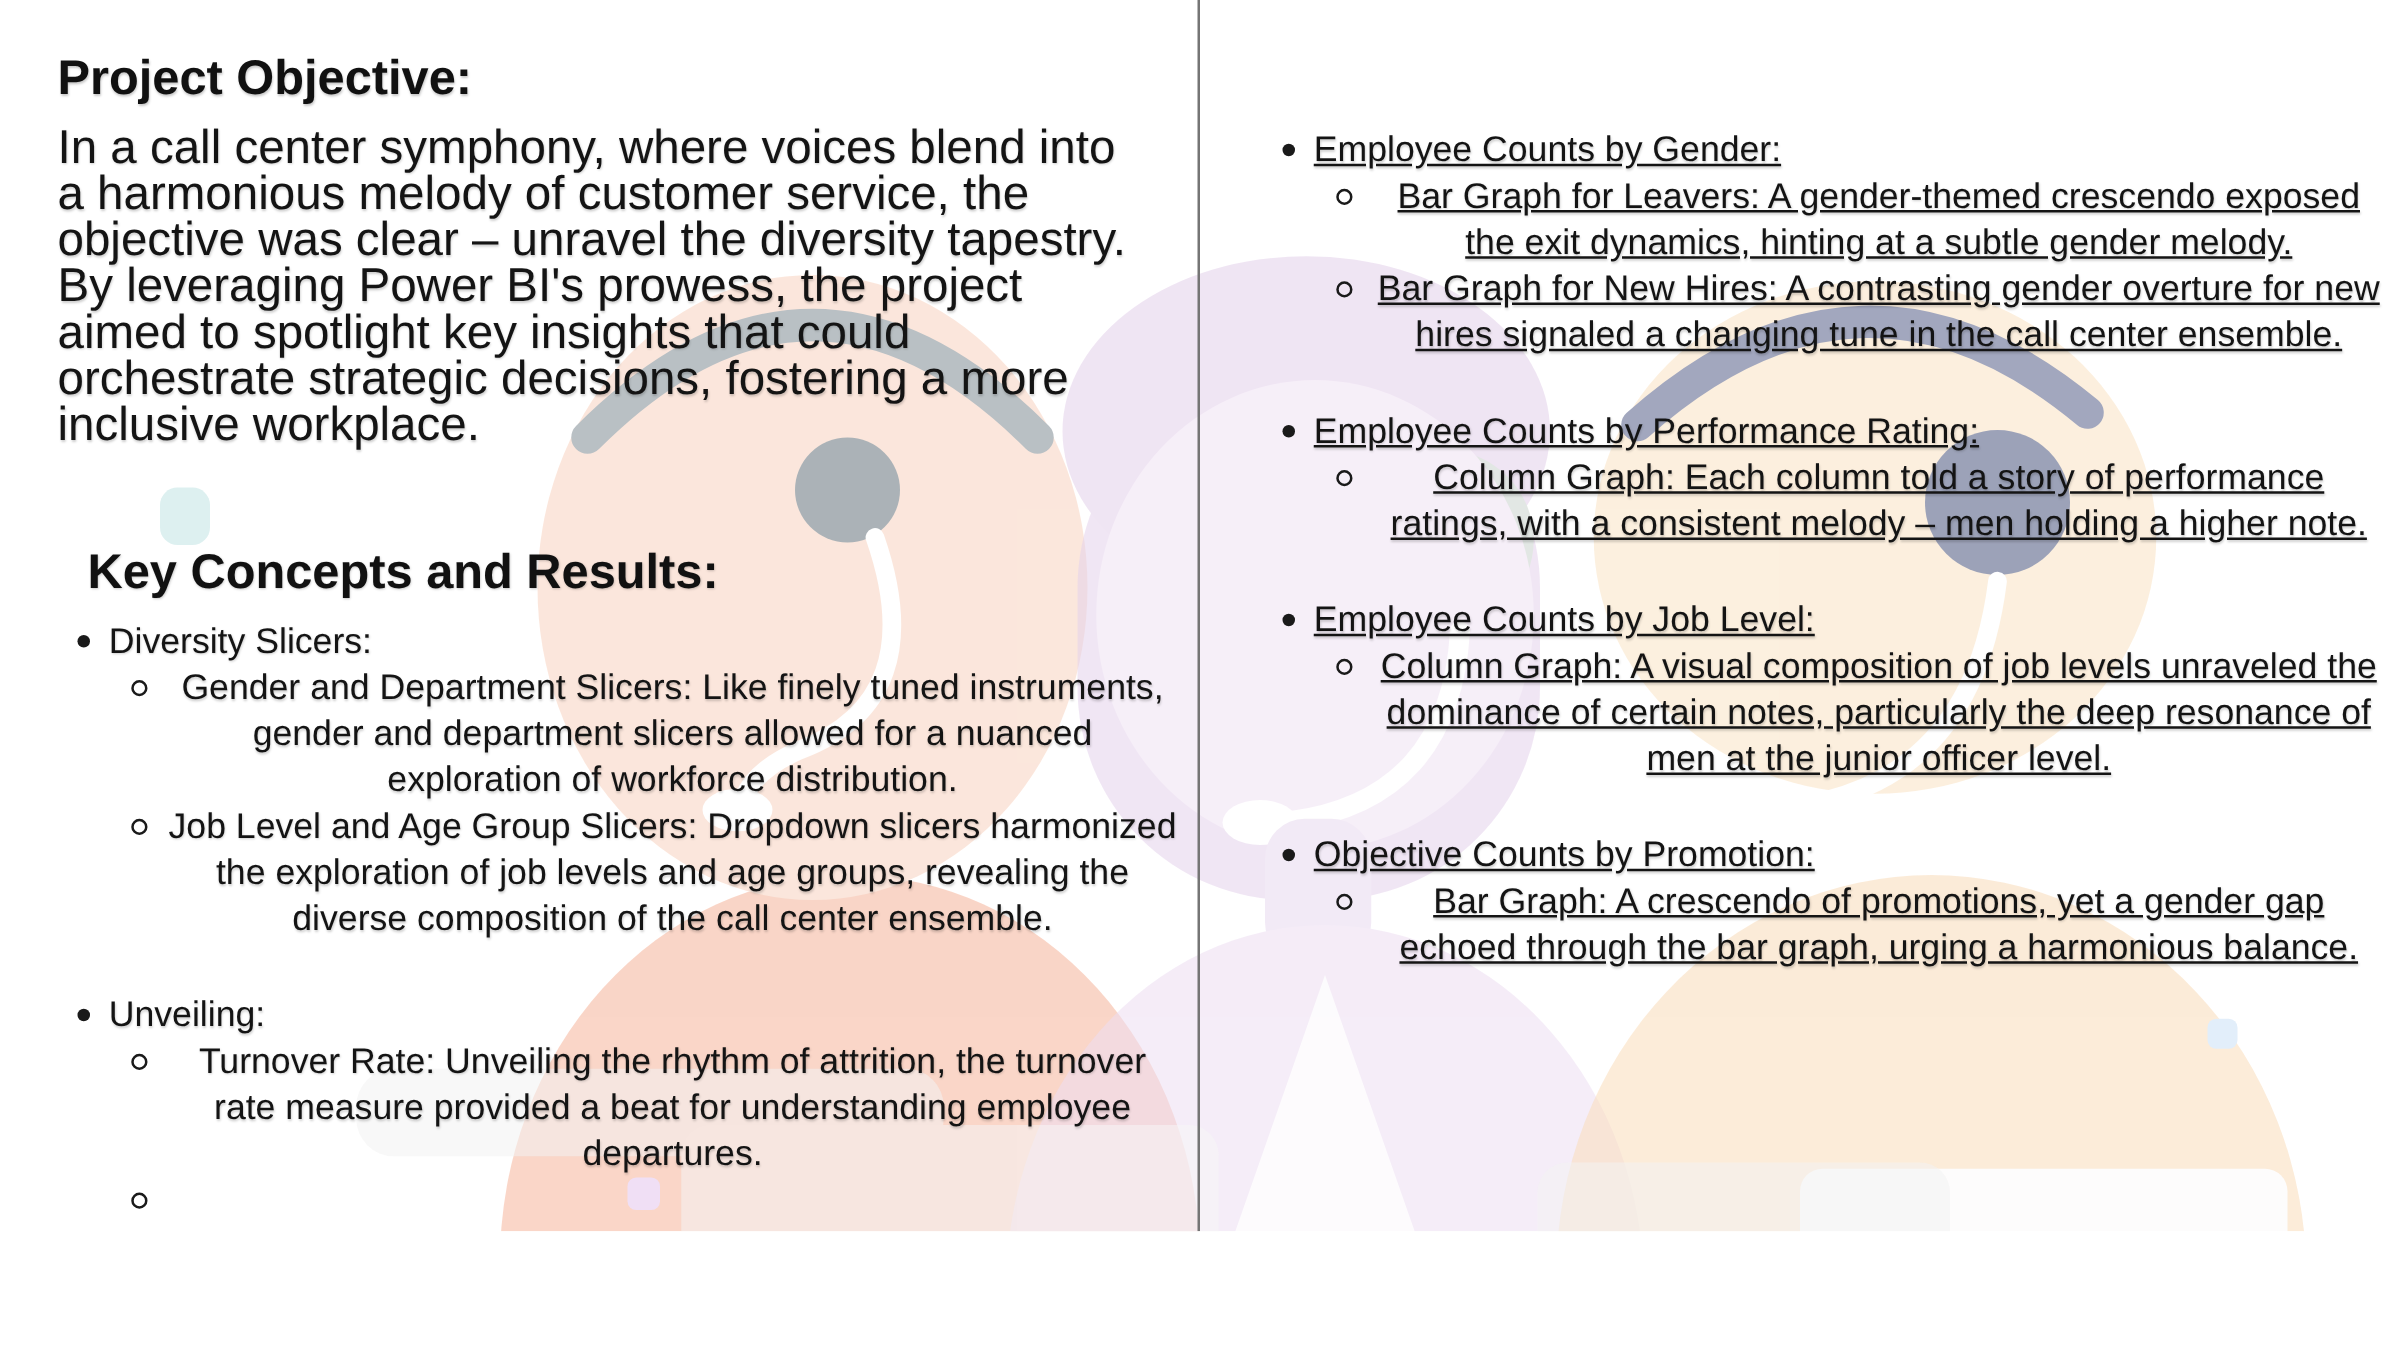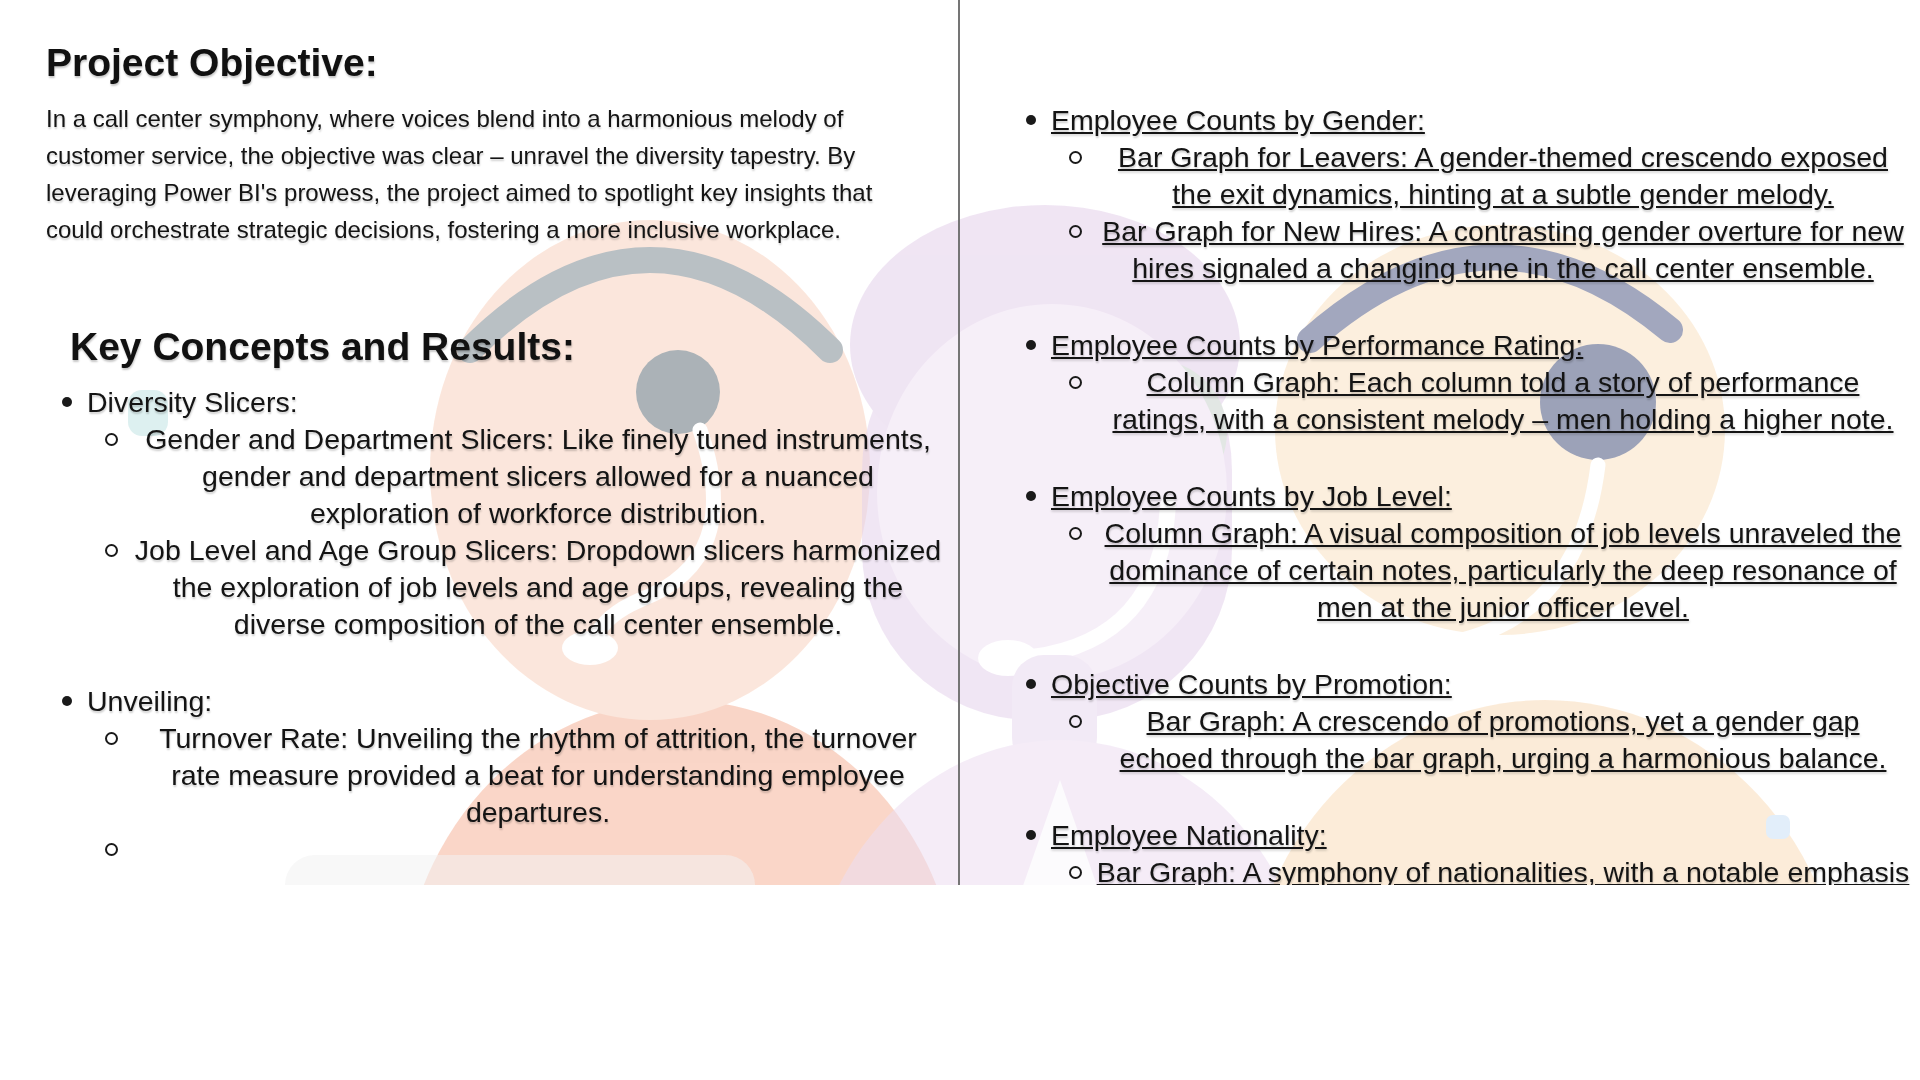--- a/index.html
+++ b/index.html
@@ -1,19 +1,19 @@
 <!DOCTYPE html>
 <html><head>
 <meta charset="utf-8">
 <style>
   html, body { margin: 0; padding: 0; background: #ffffff; }
   .page {
     position: relative;
     width: 1920px;
-    height: 885px;
+    height: 985px;
     overflow: hidden;
     background: #ffffff;
     font-family: "Liberation Sans", "DejaVu Sans", sans-serif;
     color: #141414;
   }
   .bg-svg { position: absolute; left: 0; top: 0; width: 1920px; height: 1080px; z-index: 0; }
   .divider {
     position: absolute; left: 958px; top: 0;
     width: 2px; height: 1080px;
     background: #757575; z-index: 2;
@@ -22,21 +22,21 @@
   .col-left  { left: 46px;  top: 40px;  width: 898px; }
   .col-right { left: 1010px; top: 102px; width: 900px; text-decoration: underline; }
 
   .section-heading {
     font-size: 39px; font-weight: bold; line-height: 46px;
     margin: 0 0 14px 0; color: #111111;
     text-shadow: 0.5px 1.5px 2px rgba(0,0,0,0.22);
   }
   .section-gap { margin-top: 76px; margin-left: 24px; }
   .para {
-    font-size: 24px; line-height: 37px; margin: 6px 0 0 0; width: 858px;
+    font-size: 38px; line-height: 37px; margin: 6px 0 0 0; width: 858px;
     text-shadow: 0.5px 1.5px 2px rgba(0,0,0,0.20);
   }
 
   ul { list-style: none; margin: 0; padding: 0; }
   .blist { font-size: 28.5px; line-height: 37px; text-shadow: 0.5px 1.5px 2px rgba(0,0,0,0.20); }
   .item1 { position: relative; padding-left: 41px; margin-bottom: 40px; }
   .item1:last-child { margin-bottom: 0; }
   .item1 > .bullet-dot {
     position: absolute; left: 16px; top: 13px;
     width: 10px; height: 10px; border-radius: 50%; background: #1a1a1a;
@@ -181,26 +181,16 @@
         <span class="bullet-dot"></span>
         <span>Objective Counts by Promotion:</span>
         <ul class="sublist">
           <li class="item2">
             <span class="bullet-circle"></span>
             <span>Bar Graph: A crescendo of promotions, yet a gender gap echoed through the bar graph, urging a harmonious balance.</span>
           </li>
         </ul>
       </li>
 
-      <li class="item1">
-        <span class="bullet-dot"></span>
-        <span>Employee Nationality:</span>
-        <ul class="sublist">
-          <li class="item2">
-            <span class="bullet-circle"></span>
-            <span>Bar Graph: A symphony of nationalities, with a notable emphasis on Switzerland, yet with a gender beat that begged for an inclusive remix.</span>
-          </li>
-        </ul>
-      </li>
 
     </ul>
   </div>
 </div>
 
 </body></html>

